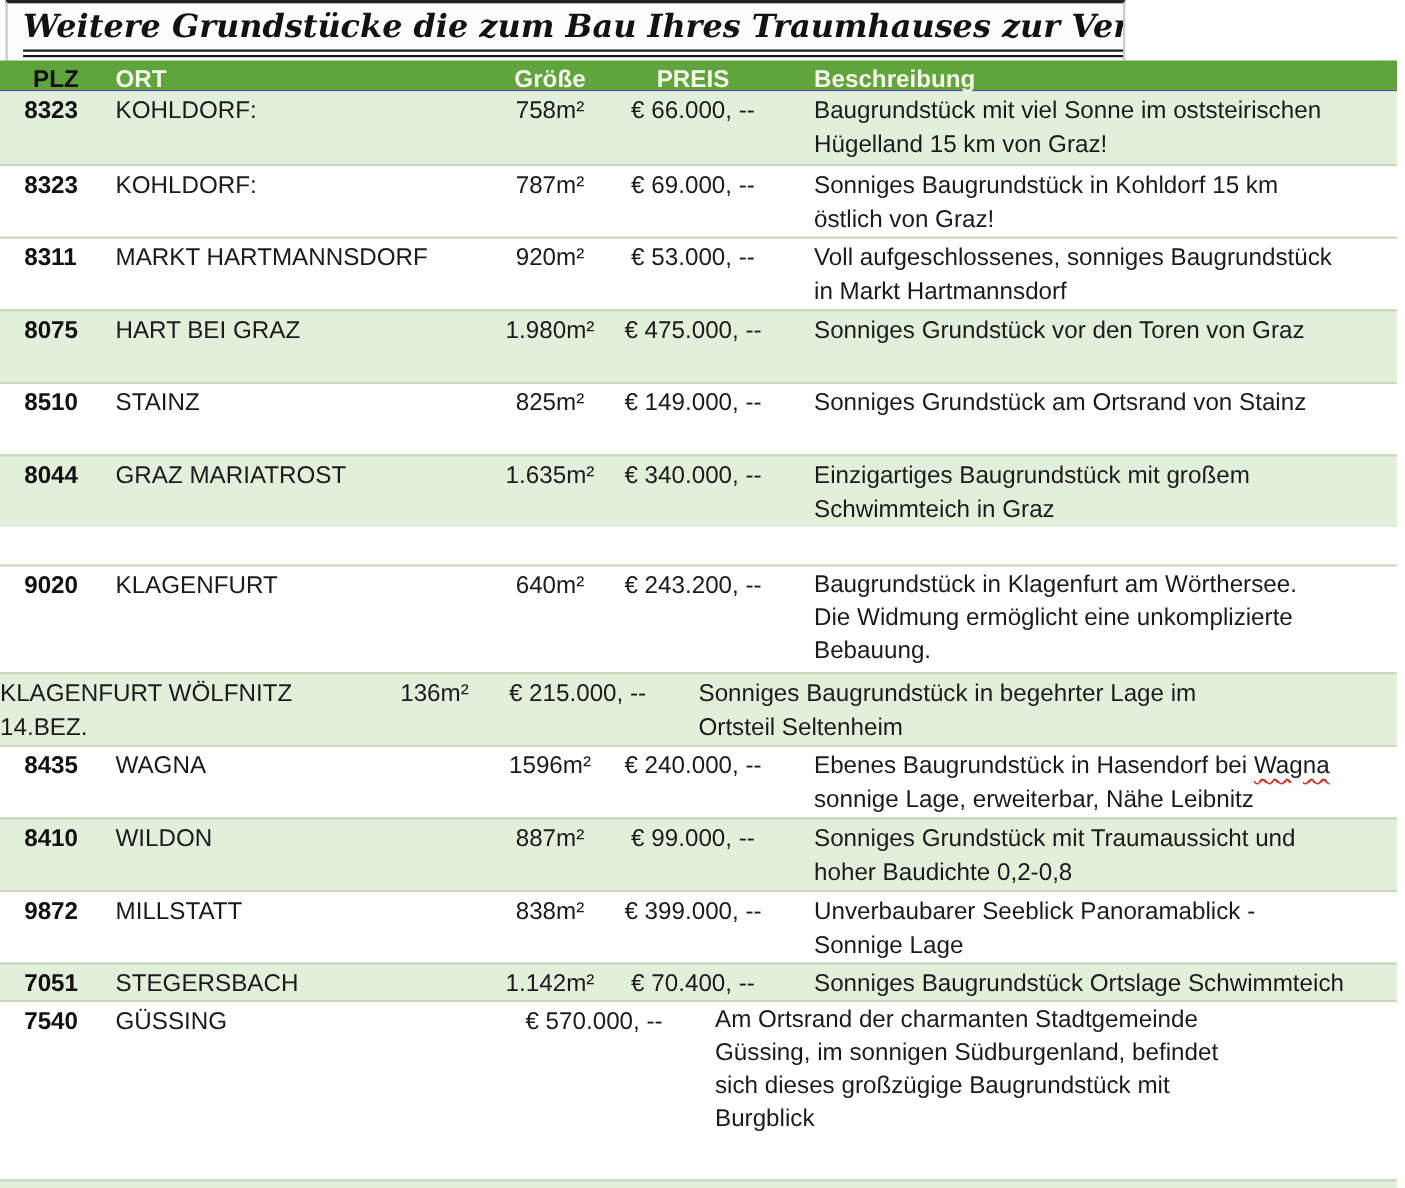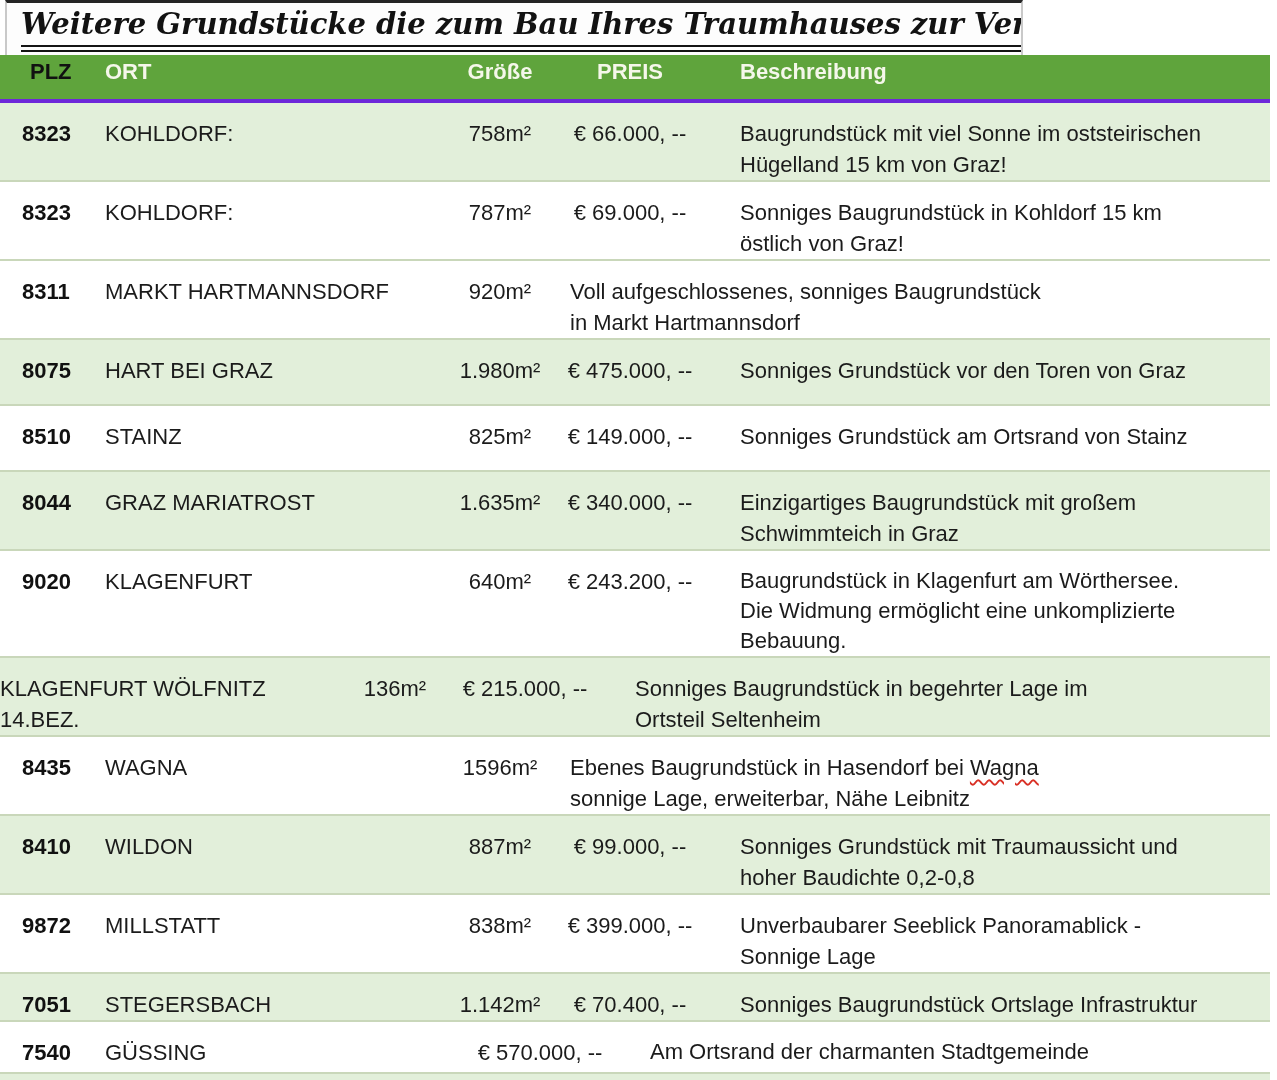--- a/index.html
+++ b/index.html
@@ -44,44 +44,44 @@
   }
 
   
   .tbl {
     position: absolute;
     left: 0; top: 55px;
     width: 1270px;
   }
   .thead {
     display: flex;
-    height: 48px;
+    height: 28px;
     background: #5fa43c;
-    border-bottom: 4px solid #6d28d9;
+    border-bottom: 1px solid #6d28d9;
     color: #f5f7ea;
     font-weight: bold;
     font-size: 22px;
     line-height: 33px;
   }
   .thead .c-plz { padding-left: 30px; font-weight: bold; }
 
   .tr {
     display: flex;
     font-size: 22px;
     line-height: 31px;
     color: #1b1b1b;
     border-top: 2px solid #c9d7ba;
-    padding-top: 15px;
+    padding-top: 1px;
   }
   .tr.first { border-top: none; }
   .tr.green { background: #e2efda; }
   .tr.white { background: #ffffff; }
 
   .h2 { min-height: 66px; }
-  .h3 { min-height: 98px; }
+  .h3 { min-height: 98px; margin-top: 34px; }
   .h1 { min-height: 34px; }
   .h4 { min-height: 123px; }
   .tight .c-desc { line-height: 30px; }
 
   .c { flex: none; }
   .c-plz  { width: 105px; padding-left: 22px; font-weight: bold; color: #111; }
   .c-ort  { width: 350px; white-space: pre-line; }
   .c-size { width: 90px;  text-align: center; white-space: nowrap; }
   .c-price{ width: 170px; text-align: center; white-space: nowrap; }
   .c-desc { width: 525px; margin-left: 25px; white-space: pre-line; }
@@ -137,20 +137,21 @@
       <div class="c c-price">€ 69.000, --</div>
       <div class="c c-desc">Sonniges Baugrundstück in Kohldorf 15 km
 östlich von Graz!</div>
     </div>
 
 
     <div class="tr white h2">
       <div class="c c-plz">8311</div>
       <div class="c c-ort">MARKT HARTMANNSDORF</div>
       <div class="c c-size">920m²</div>
+      <div class="c c-price">€ 53.000, --</div>
       <div class="c c-desc">Voll aufgeschlossenes, sonniges Baugrundstück
 in Markt Hartmannsdorf</div>
     </div>
 
     <div class="tr green h2">
       <div class="c c-plz">8075</div>
       <div class="c c-ort">HART BEI GRAZ</div>
       <div class="c c-size">1.980m²</div>
       <div class="c c-price">€ 475.000, --</div>
       <div class="c c-desc">Sonniges Grundstück vor den Toren von Graz</div>
@@ -189,20 +190,21 @@
       <div class="c c-size">136m²</div>
       <div class="c c-price">€ 215.000, --</div>
       <div class="c c-desc">Sonniges Baugrundstück in begehrter Lage im
 Ortsteil Seltenheim</div>
     </div>
 
     <div class="tr white h2">
       <div class="c c-plz">8435</div>
       <div class="c c-ort">WAGNA</div>
       <div class="c c-size">1596m²</div>
+      <div class="c c-price">€ 240.000, --</div>
       <div class="c c-desc"><span>Ebenes Baugrundstück in Hasendorf bei </span><span class="misspell">Wagna</span><span>
 sonnige Lage, erweiterbar, Nähe Leibnitz</span></div>
     </div>
 
     <div class="tr green h2">
       <div class="c c-plz">8410</div>
       <div class="c c-ort">WILDON</div>
       <div class="c c-size">887m²</div>
       <div class="c c-price">€ 99.000, --</div>
       <div class="c c-desc">Sonniges Grundstück mit Traumaussicht und
@@ -216,21 +218,21 @@
       <div class="c c-price">€ 399.000, --</div>
       <div class="c c-desc">Unverbaubarer Seeblick Panoramablick -
 Sonnige Lage</div>
     </div>
 
     <div class="tr green h1">
       <div class="c c-plz">7051</div>
       <div class="c c-ort">STEGERSBACH</div>
       <div class="c c-size">1.142m²</div>
       <div class="c c-price">€ 70.400, --</div>
-      <div class="c c-desc">Sonniges Baugrundstück Ortslage Infrastruktur</div>
+      <div class="c c-desc">Sonniges Baugrundstück Ortslage Schwimmteich</div>
     </div>
 
     <div class="tr white h4 tight">
       <div class="c c-plz">7540</div>
       <div class="c c-ort">GÜSSING</div>
       <div class="c c-price">€ 570.000, --</div>
       <div class="c c-desc">Am Ortsrand der charmanten Stadtgemeinde
 Güssing, im sonnigen Südburgenland, befindet
 sich dieses großzügige Baugrundstück mit
 Burgblick</div>

